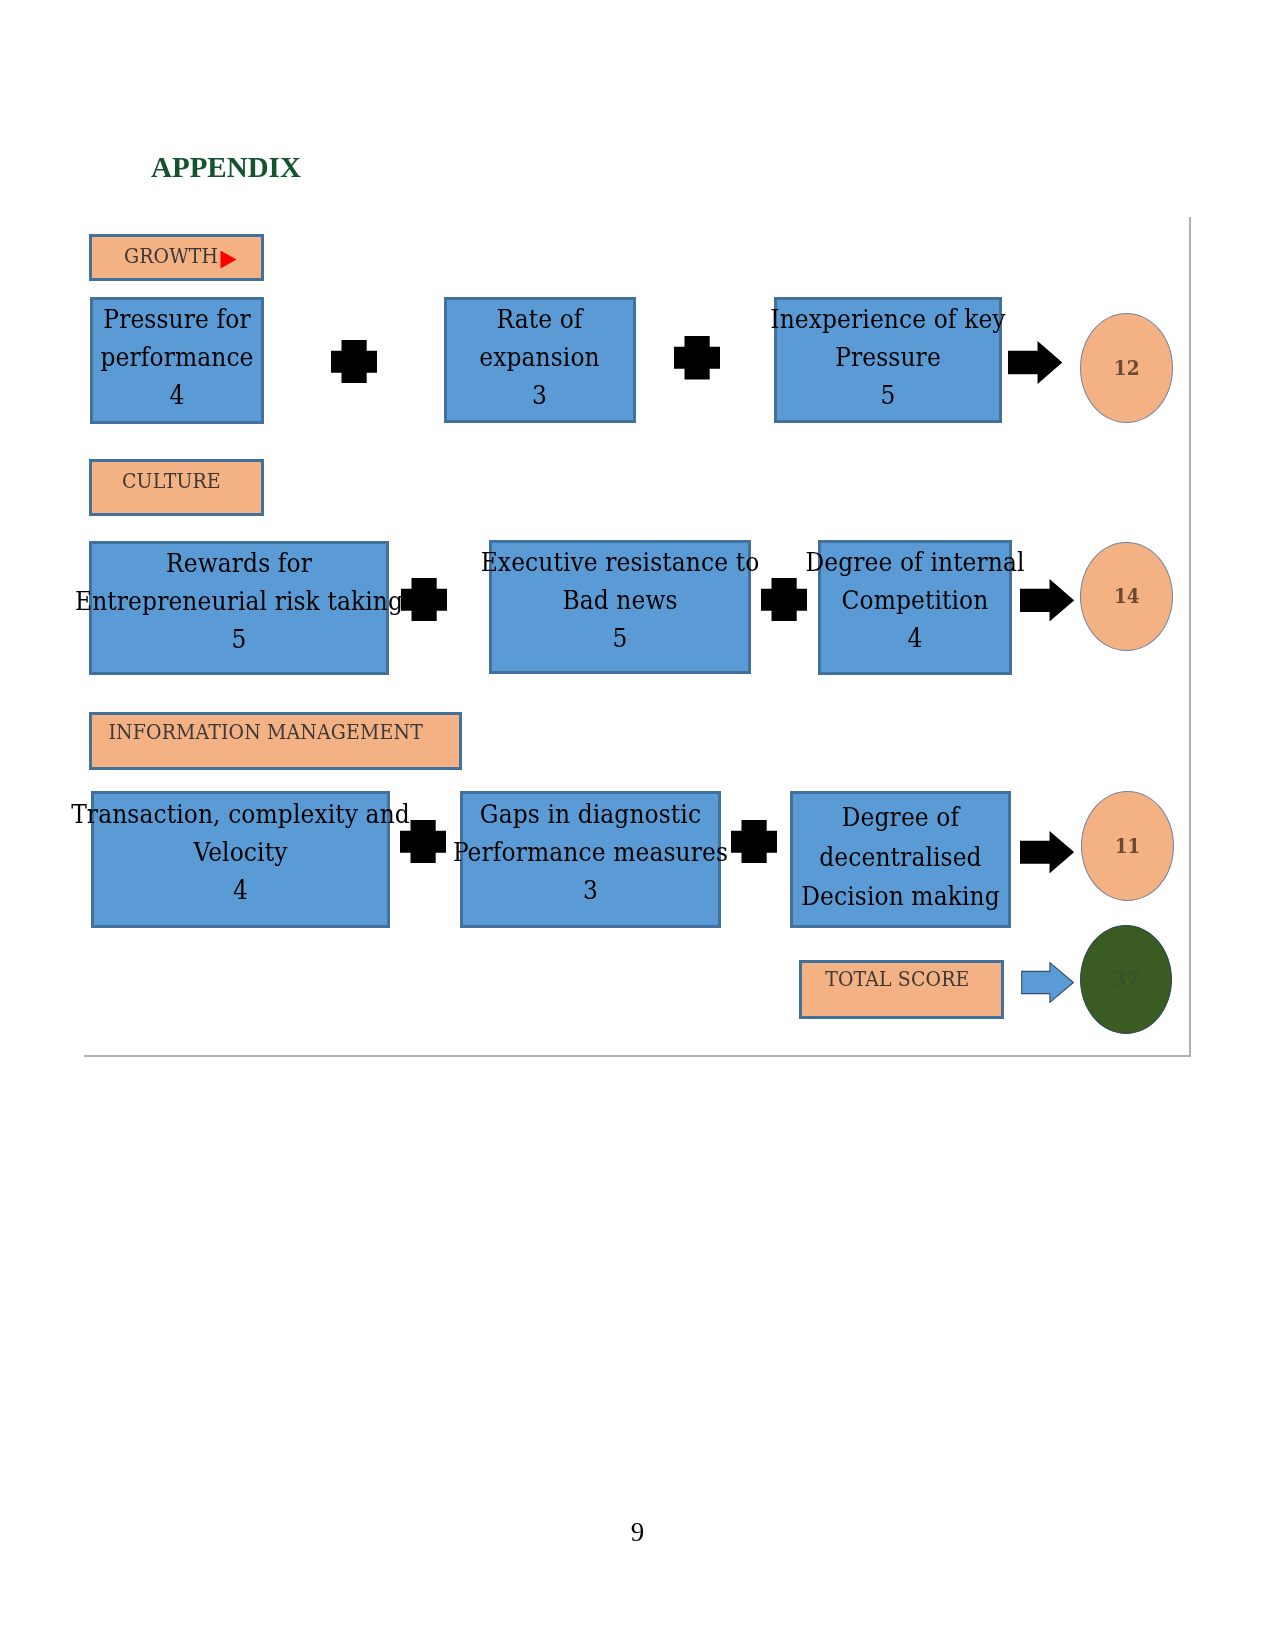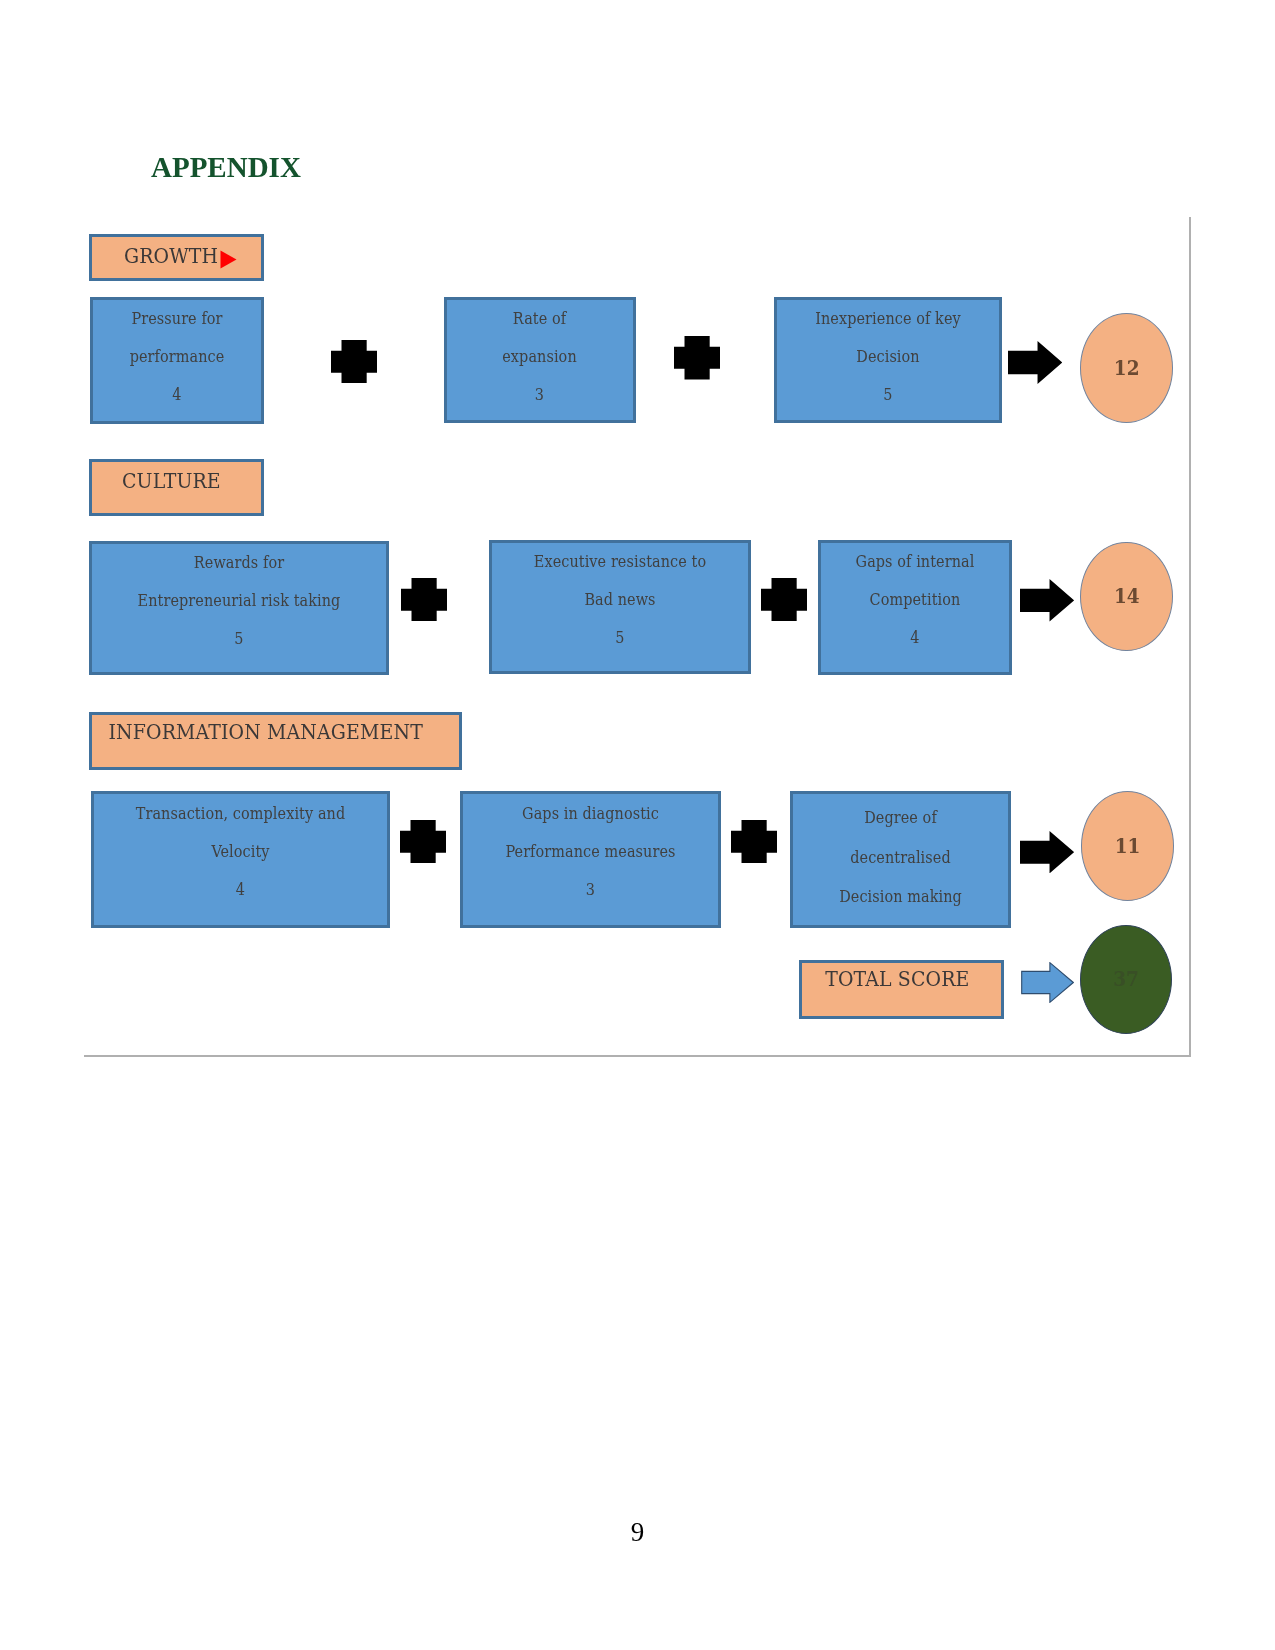--- a/index.html
+++ b/index.html
@@ -7,21 +7,21 @@
   body{width:1275px;height:1650px;position:relative;overflow:hidden;
        font-family:"DejaVu Serif Condensed","DejaVu Serif",serif;}
   .page{position:absolute;left:0;top:0;width:1275px;height:1650px;}
   #page-title{position:absolute;left:151px;top:152.5px;font-size:29px;font-weight:bold;
               color:#14532d;line-height:1;font-family:"Liberation Serif",serif;}
   #diagram-frame{position:absolute;left:84px;top:217px;width:1105px;height:838px;
                  border-right:2px solid #b0b0b0;border-bottom:2px solid #b0b0b0;}
   .node{position:absolute;box-sizing:border-box;border:3px solid #41719C;
         display:flex;flex-direction:column;align-items:center;justify-content:flex-start;
         background:#5B9BD5;overflow:visible;line-height:38px;}
-  .node .tline{color:#404040;font-size:16px;line-height:inherit;white-space:nowrap;letter-spacing:0.1px;}
+  .node .tline{color:#000000;font-size:26px;line-height:inherit;white-space:nowrap;letter-spacing:0.1px;}
   .cat-label{position:absolute;box-sizing:border-box;border:3px solid #41719C;
              background:#F4B183;display:flex;align-items:flex-start;justify-content:flex-start;}
   .cat-label .tline{color:#3B3838;font-size:21px;line-height:1;white-space:nowrap;
                    letter-spacing:0.15px;display:block;}
   .plus-icon{position:absolute;}
   .arrow-icon{position:absolute;}
   .ell{position:absolute;box-sizing:border-box;border-radius:50%;
        display:flex;align-items:center;justify-content:center;
        background:#F4B183;border:1.6px solid #72849E;font-weight:bold;}
   .ell .tline{font-size:20.5px;line-height:1;color:#6B4A32;}
@@ -48,21 +48,21 @@
       <span class="tline">performance</span>
       <span class="tline">4</span>
     </div>
 <div class="node" style="left:443.5px;top:297px;width:192px;height:126px;padding-top:0px;">
       <span class="tline">Rate of</span>
       <span class="tline">expansion</span>
       <span class="tline">3</span>
     </div>
 <div class="node" style="left:774px;top:297px;width:228px;height:126px;padding-top:0px;">
       <span class="tline">Inexperience of key</span>
-      <span class="tline">Decision</span>
+      <span class="tline">Pressure</span>
       <span class="tline">5</span>
     </div>
 <svg class="plus-icon" style="left:331.0px;top:340.1px" width="46.2" height="43.4" viewBox="0 0 46.20 43.40">
       <path d="M 10.51 0 H 35.69 V 10.74 H 46.20 V 32.66 H 35.69 V 43.40 H 10.51 V 32.66 H 0 V 10.74 H 10.51 Z" fill="#000000"></path>
     </svg>
 <svg class="plus-icon" style="left:673.8px;top:336.4px" width="46.2" height="43.4" viewBox="0 0 46.20 43.40">
       <path d="M 10.51 0 H 35.69 V 10.74 H 46.20 V 32.66 H 35.69 V 43.40 H 10.51 V 32.66 H 0 V 10.74 H 10.51 Z" fill="#000000"></path>
     </svg>
 <svg class="arrow-icon" style="left:1007.7px;top:340.6px" width="54.2" height="43.0" viewBox="0 0 54.20 43.00">
       <path d="M 0.00 9.78 H 29.54 V 0.00 L 54.20 21.50 L 29.54 43.00 V 33.22 H 0.00 Z" fill="#000000"></path>
@@ -78,21 +78,21 @@
       <span class="tline">Rewards for</span>
       <span class="tline">Entrepreneurial risk taking</span>
       <span class="tline">5</span>
     </div>
 <div class="node" style="left:489px;top:540px;width:262px;height:134px;padding-top:0px;">
       <span class="tline">Executive resistance to</span>
       <span class="tline">Bad news</span>
       <span class="tline">5</span>
     </div>
 <div class="node" style="left:818px;top:540px;width:194px;height:135px;padding-top:0px;">
-      <span class="tline">Gaps of internal</span>
+      <span class="tline">Degree of internal</span>
       <span class="tline">Competition</span>
       <span class="tline">4</span>
     </div>
 <svg class="plus-icon" style="left:401.1px;top:578.0px" width="46.2" height="43.4" viewBox="0 0 46.20 43.40">
       <path d="M 10.51 0 H 35.69 V 10.74 H 46.20 V 32.66 H 35.69 V 43.40 H 10.51 V 32.66 H 0 V 10.74 H 10.51 Z" fill="#000000"></path>
     </svg>
 <svg class="plus-icon" style="left:761.1px;top:578.1px" width="46.2" height="43.4" viewBox="0 0 46.20 43.40">
       <path d="M 10.51 0 H 35.69 V 10.74 H 46.20 V 32.66 H 35.69 V 43.40 H 10.51 V 32.66 H 0 V 10.74 H 10.51 Z" fill="#000000"></path>
     </svg>
 <svg class="arrow-icon" style="left:1020.3px;top:579.0px" width="54.2" height="42.6" viewBox="0 0 54.20 42.60">

